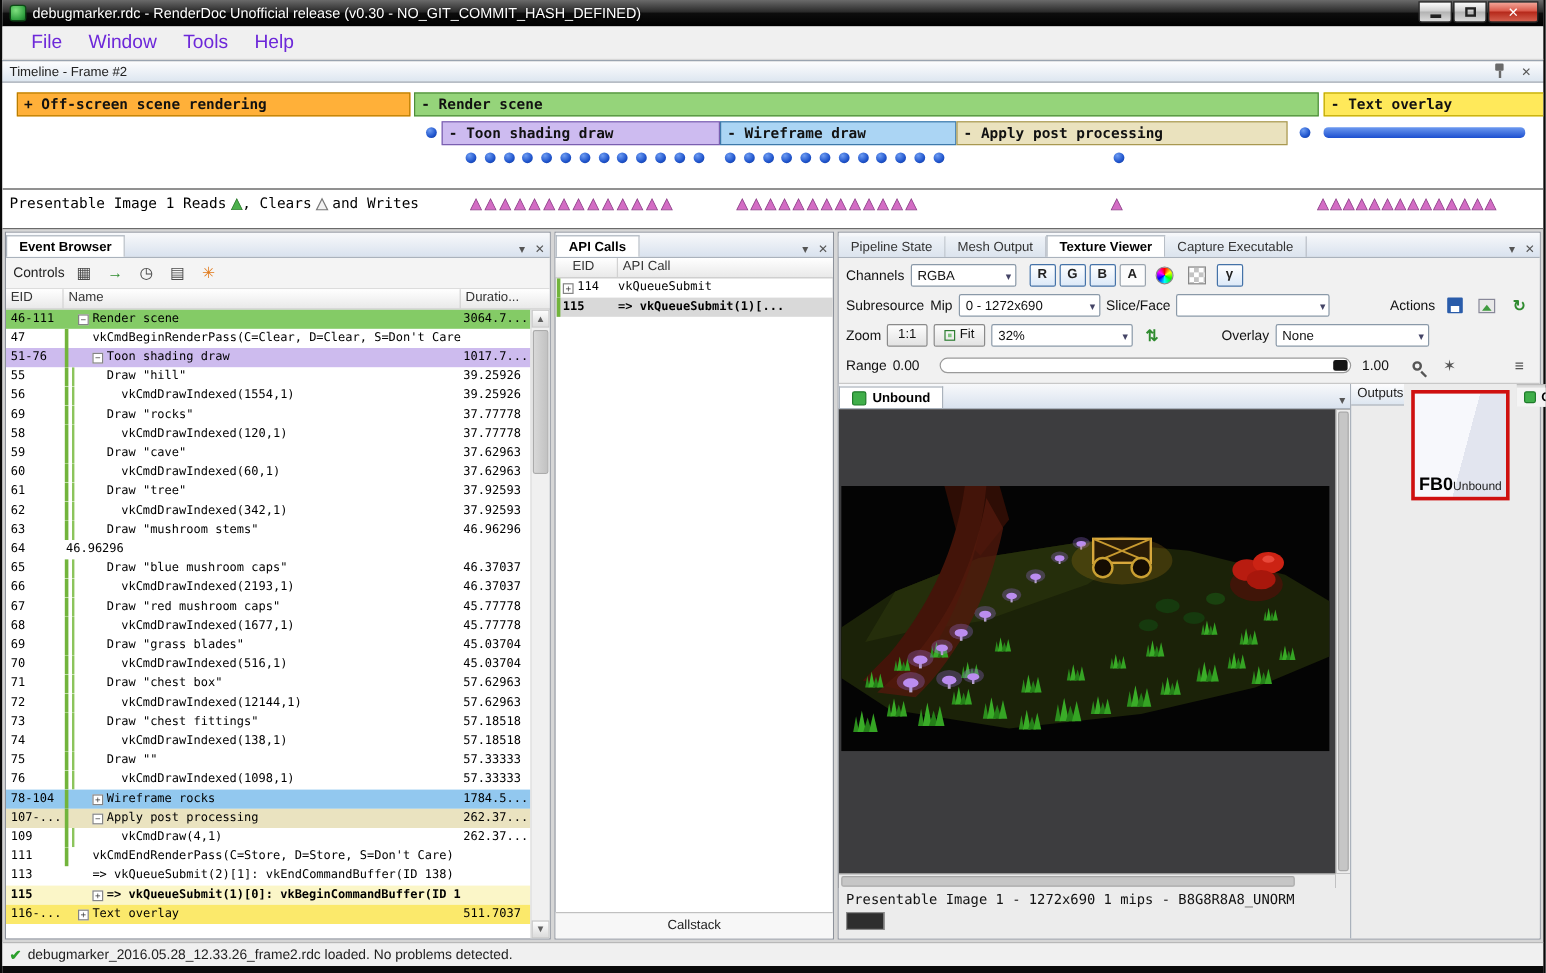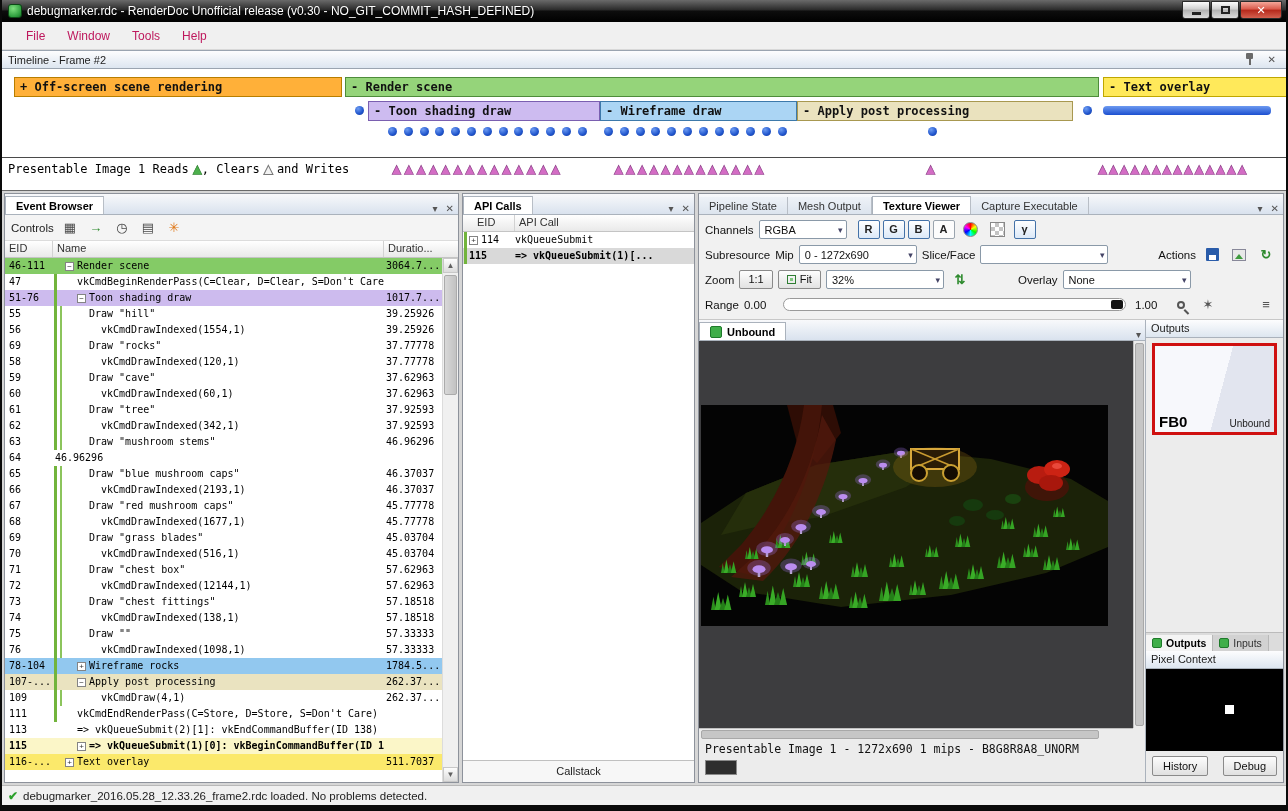--- a/index.html
+++ b/index.html
@@ -19,21 +19,21 @@
   .cap { width:28px; height:18px; display:flex; align-items:center; justify-content:center;
     border:1px solid #2a2a2a; border-radius:0 0 3px 3px; cursor:default;
     background:linear-gradient(#fdfdfd,#cfcfcf 45%,#b2b2b2 50%,#dcdcdc); color:#222; font-size:10px; }
   .cap.close { width:42px; background:linear-gradient(#f4a79a,#d9594a 45%,#b5281a 50%,#d4604f); color:#fff; font-size:11px; }
   .glyph-min { width:9px; height:3px; background:#222; margin-top:7px; }
   .glyph-max { width:9px; height:8px; border:2px solid #222; }
 
   
   .menubar { height:28px; flex:none; display:flex; align-items:center; background:#f0f0f0;
     border-bottom:1px solid #d8d8d8; padding-left:14px; gap:2px; }
-  .menu-item { font-size:12px; color:#be185d; padding:4px 10px; }
+  .menu-item { font-size:16px; color:#6d28d9; padding:4px 10px; }
 
   
   .tl-header { height:19px; flex:none; display:flex; align-items:center; padding:0 6px;
     background:linear-gradient(#fdfdfe,#dde6f0); border-top:1px solid #9aa4b0; border-bottom:1px solid #9aa4b0;
     font-size:11px; color:#222; }
   .tl-header-fill { flex:1; }
   .pin-icon { width:9px; height:13px; position:relative; display:inline-block; margin-right:10px; }
   .pin-icon::before { content:""; position:absolute; top:0; left:1px; width:7px; height:6px; background:#6a6a6a; border-radius:1px; }
   .pin-icon::after { content:""; position:absolute; top:6px; left:4px; width:2px; height:6px; background:#6a6a6a; }
   .mini-icon { font-size:10px; color:#555; padding:0 4px; cursor:default; }
@@ -173,22 +173,22 @@
     background:#c6c6c6; border:1px solid #a8a8a8; border-radius:2px; }
   .vscroll2 { position:absolute; top:0; bottom:12px; right:0; width:12px; background:#ececec; border-left:1px solid #c0c0c0; }
   .vscroll2 .vthumb { position:absolute; top:2px; bottom:2px; left:1px; right:1px;
     background:#c6c6c6; border:1px solid #a8a8a8; border-radius:2px; }
   .sb-corner { position:absolute; right:0; bottom:0; width:12px; height:12px; background:#ececec; }
   .tv-status { flex:none; height:18px; font-family:"DejaVu Sans Mono",monospace; font-size:11.5px;
     color:#111; padding:2px 0 0 6px; white-space:nowrap; overflow:hidden; }
   .tv-swatch-row { flex:none; height:24px; padding:2px 6px; }
   .tv-swatch { width:32px; height:15px; background:#2e2e2e; border:1px solid #8a8a8a; }
 
-  .tv-right { width:138px; flex:none; background:#ececec; border-left:1px solid #aab2bc;
-    display:flex; flex-direction:column; min-height:0; }
+  .tv-right { width:158px; flex:none; background:#ececec; border-left:1px solid #aab2bc;
+    display:flex; min-height:0; }
   .sec-head { height:18px; flex:none; background:linear-gradient(#fdfdfe,#dde6f0);
     border-bottom:1px solid #aab2bc; font-size:11px; color:#222; padding:2px 0 0 5px; }
   .fb-thumb { flex:none; margin:5px 6px; height:92px; border:3px solid #cf1010;
     background:linear-gradient(105deg,#f7f8fc 0 55%,#e2e5ef 55%); display:flex; align-items:flex-end; }
   .fb-row { width:100%; display:flex; align-items:baseline; justify-content:space-between; padding:0 4px 2px; }
   .fb-name { font-size:15px; font-weight:bold; color:#000; }
   .fb-status { font-size:10px; color:#222; }
   .tv-right-spacer { flex:1; }
   .oi-tabs { flex:none; height:19px; display:flex; align-items:flex-end; background:#dcdcdc;
     border-top:1px solid #bbb; font-size:10.5px; }

